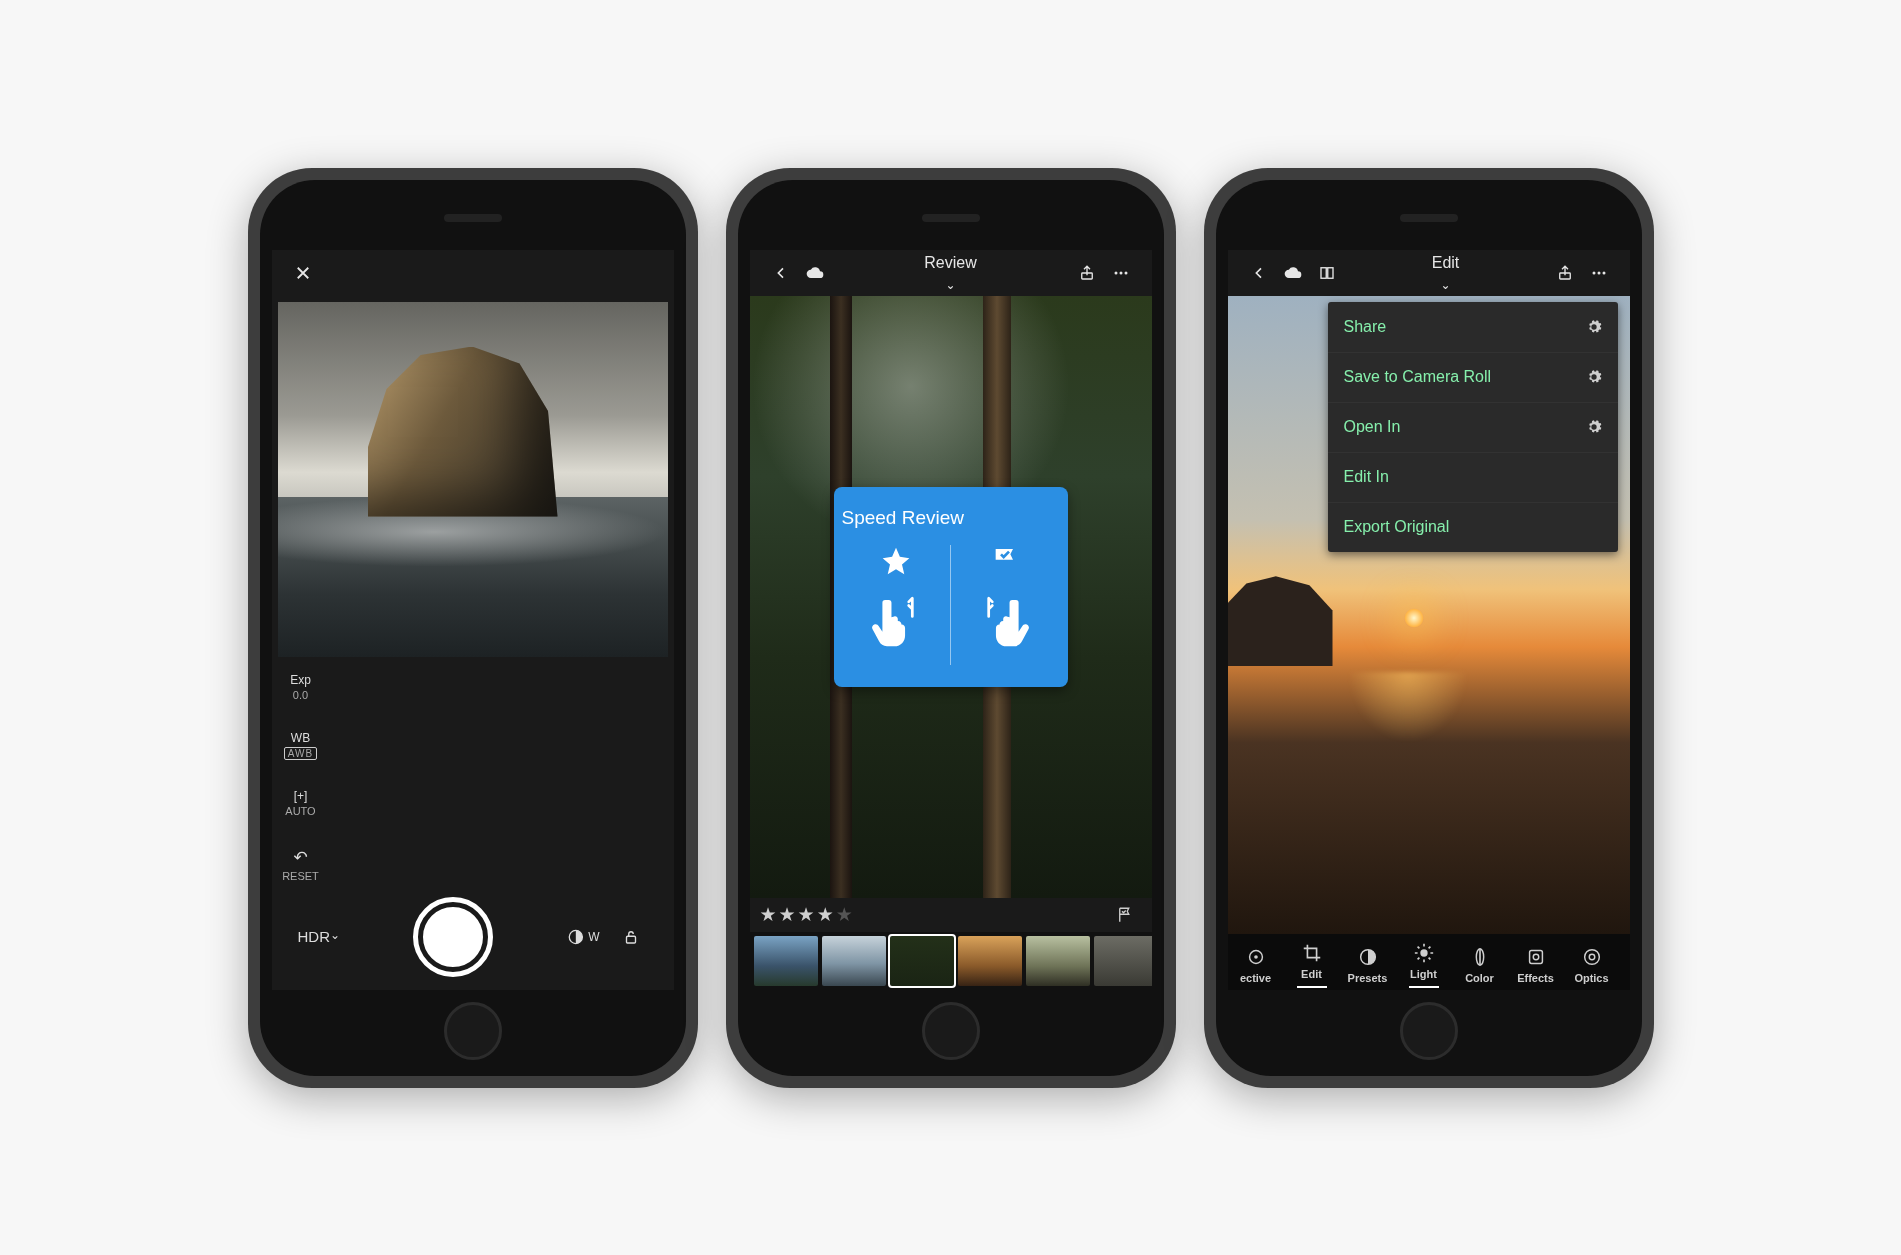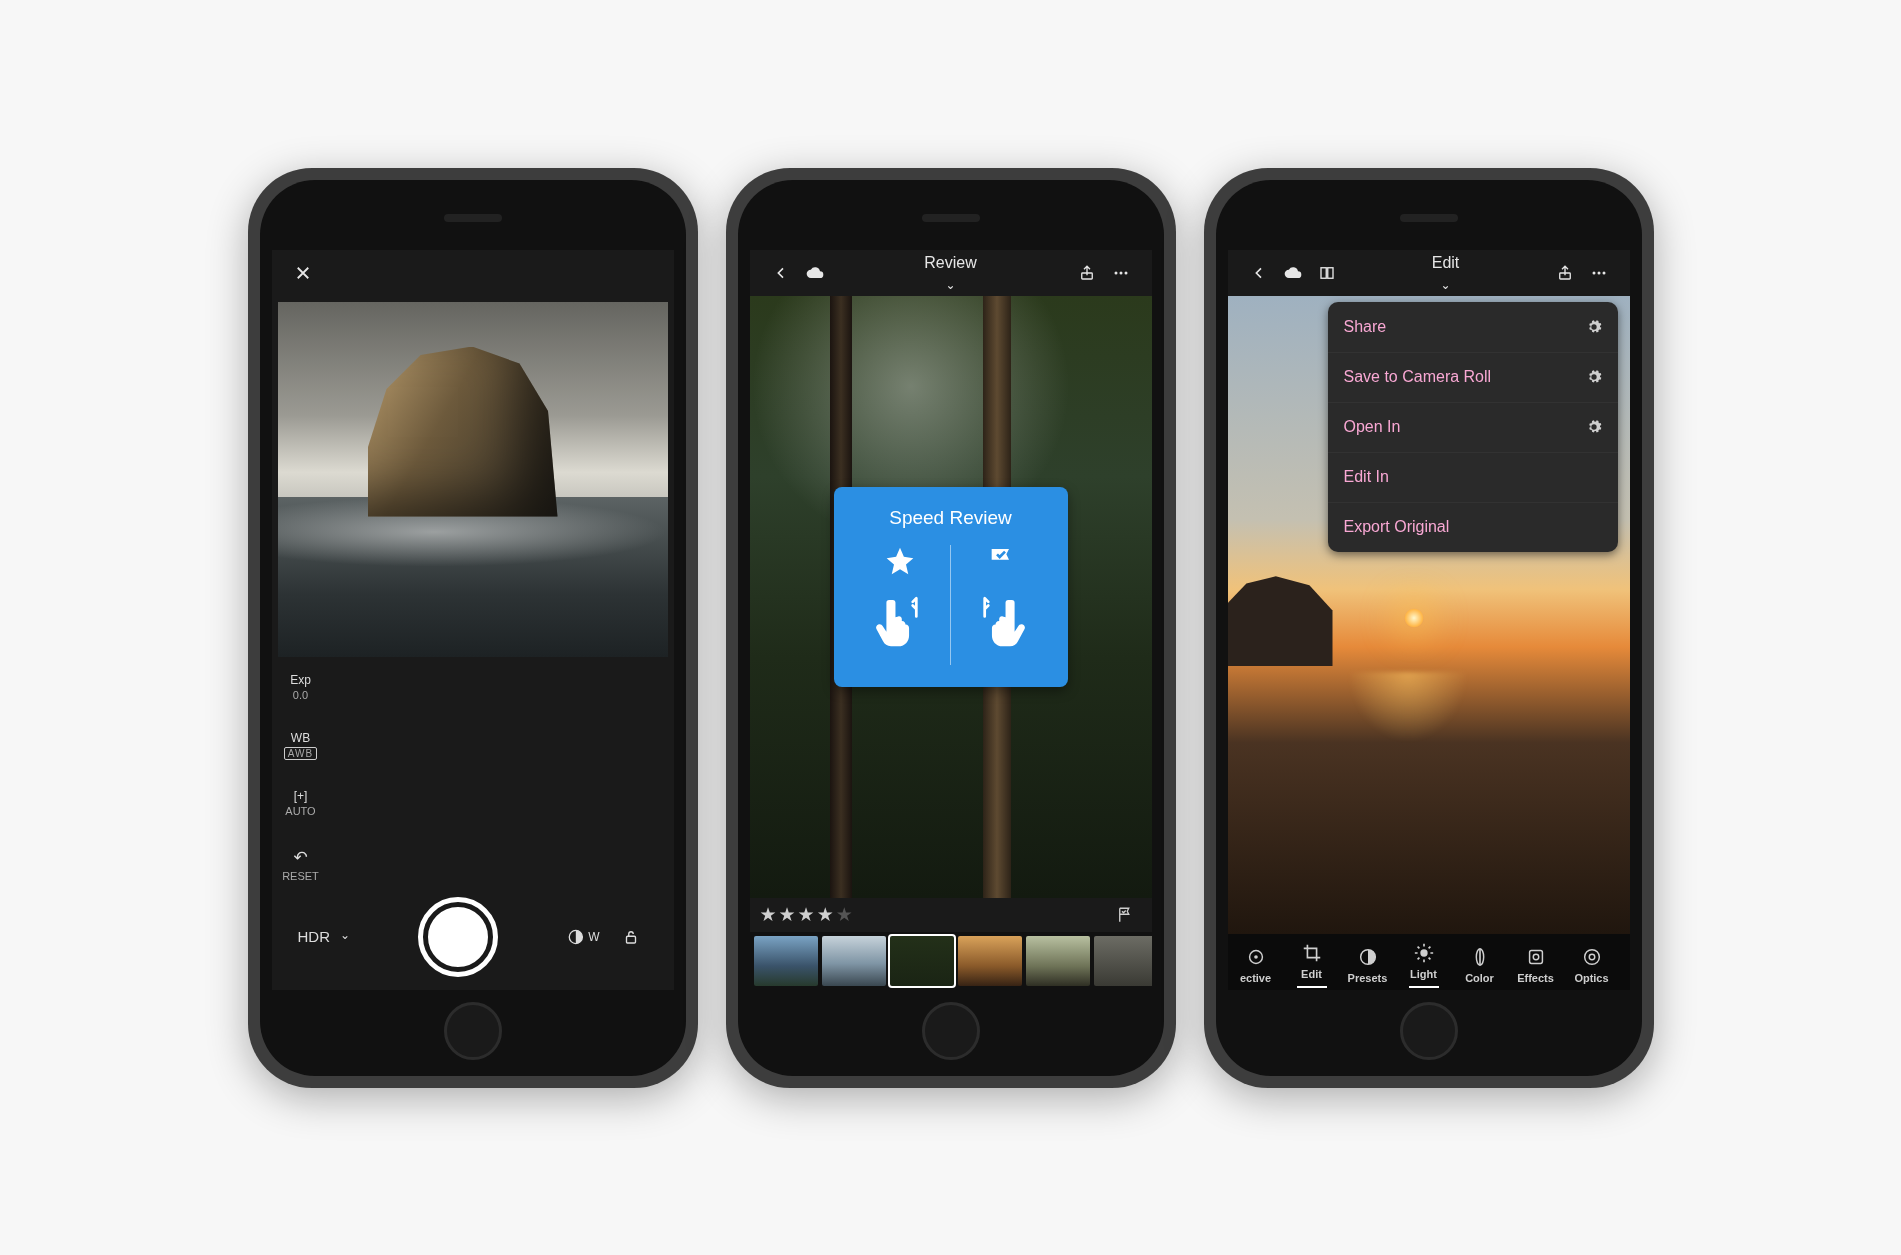--- a/index.html
+++ b/index.html
@@ -81,40 +81,40 @@
   }
   .p1-row1 { display: flex; justify-content: center; gap: 30px; color:#ddd; font-size:12px;flex-direction:column; }
   .p1-col { text-align: center; width: 58px; }
   .p1-col .v { display:block; margin-top:2px; font-size:11px; color:#aaa; }
   .awb-badge { border:1px solid #ccc; border-radius:2px; padding:0 3px; font-size:10px; letter-spacing:1px; }
   .p1-row2 { display:flex; align-items:center; justify-content:space-between; padding: 20px 26px 0; color:#ddd; }
   .shutter {
     width: 70px; height: 70px; border-radius: 50%; background:#fff;
     border: 5px solid #1a1a1a; outline: 5px solid #fff;
   }
-  .hdr { display:flex; align-items:flex-start; gap:10px; font-size:15px; }
+  .hdr { display:flex; align-items:flex-start; gap:0; font-size:15px; }
   .modew { display:flex; gap:14px; align-items:center; }
 
   
   .p2-photo { flex:1; position:relative;
     background:
       radial-gradient(circle at 40% 15%, rgba(255,255,255,.35), rgba(255,255,255,0) 28%),
       linear-gradient(#2b3a1c 0%, #2e402b 30%, #1f2b19 60%, #131a10 100%);
   }
   .p2-trunk { position:absolute; top:0; left:58%; width:28px; height:100%;
     background: linear-gradient(90deg,#2d2318,#5e4a31 50%,#2d2318);
     filter: blur(.4px);
   }
   .p2-trunk2 { position:absolute; top:0; left:20%; width:22px; height:100%;
     background: linear-gradient(90deg,#1b1410,#3b2f21 50%,#1b1410);
   }
   .p2-card {
     position:absolute; left:50%; top:50%; transform:translate(-50%,-55%);
     width: 234px; background:#2b8fe3; color:#fff; border-radius:8px;
-    padding: 20px 16px 22px; text-align:center; box-shadow:0 4px 12px rgba(0,0,0,.4);
+    padding: 20px 8px 22px; text-align:left; box-shadow:0 4px 12px rgba(0,0,0,.4);
   }
   .p2-card h3 { font-weight:400; font-size:19px; margin-bottom:16px; }
   .p2-icons { display:flex; justify-content:center; align-items:flex-start; gap:0; }
   .p2-side { width:50%; display:flex; flex-direction:column; align-items:center; gap:14px; }
   .p2-div { width:1px; height:120px; background:rgba(255,255,255,.5); }
   .hand { width:58px; height:58px; position:relative; }
   .hand svg { width:100%; height:100%; }
 
   .p2-rating { background:#1a1a1a; height:34px; display:flex; align-items:center; padding:0 10px; color:#cfcfcf; }
   .p2-rating .star { font-size:19px; margin-right:2px; }
@@ -142,21 +142,21 @@
   .p3-rock { position:absolute; left:0; top:44%; width:105px; height:90px;
     background:#2b221c; clip-path: polygon(0 100%,0 30%,18% 8%,46% 0,78% 10%,100% 38%,100% 100%);
   }
   .p3-reflect { position:absolute; left:30%; top:59%; width:120px; height:70px;
     background: radial-gradient(ellipse at 50% 0%, rgba(255,200,100,.55), rgba(255,200,100,0) 70%);
     filter: blur(2px);
   }
 
   .p3-menu {
     position:absolute; top:52px; right:12px; width:290px;
-    background:#2a2a2a; color:#f9a8d4; border-radius:10px;
+    background:#2a2a2a; color:#86efac; border-radius:3px;
     box-shadow:0 3px 10px rgba(0,0,0,.5); z-index:5;
   }
   .p3-menu .mi {
     height:50px; display:flex; align-items:center; justify-content:space-between;
     padding:0 16px; font-size:16px; cursor:pointer;
   }
   .p3-menu .mi + .mi { border-top:1px solid rgba(255,255,255,.04); }
 
   .p3-tools { background:rgba(0,0,0,.55); height:56px; display:flex; align-items:center;
     color:#cfcfcf; font-size:11px; gap:0; }

